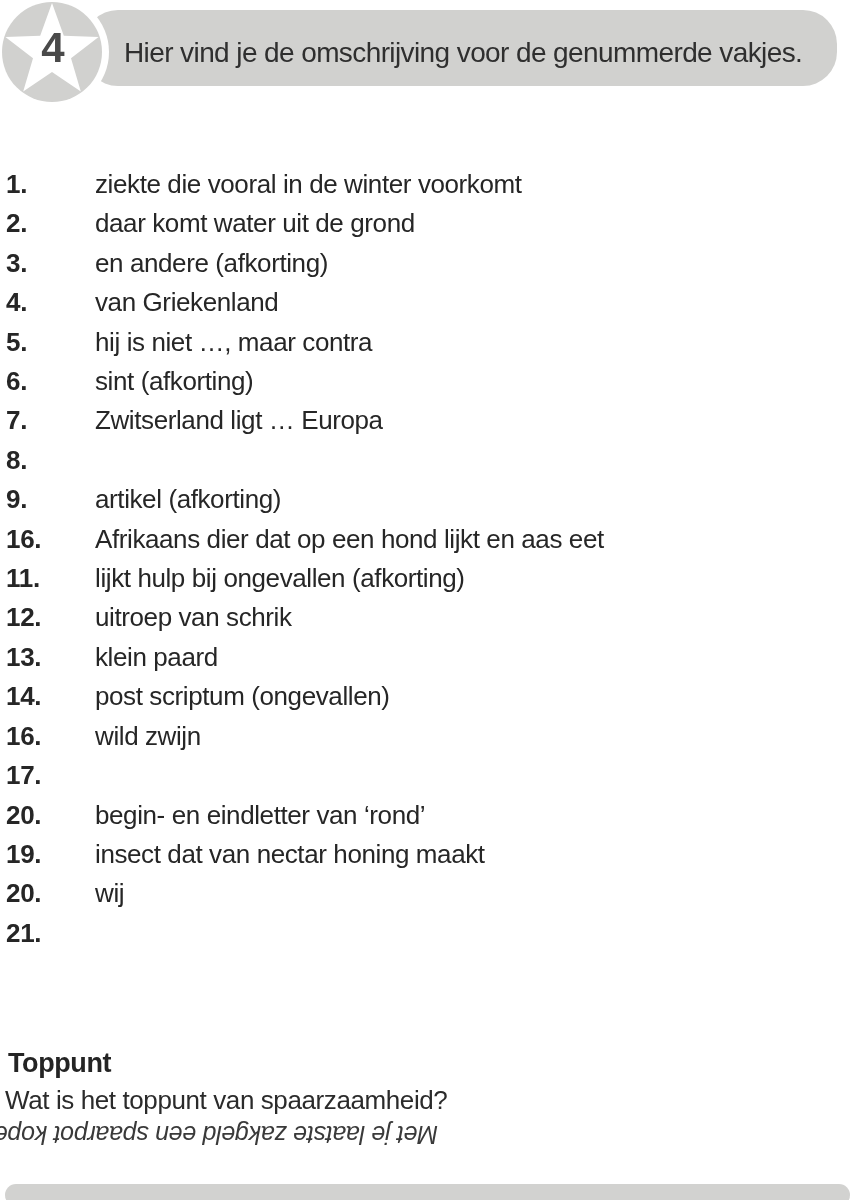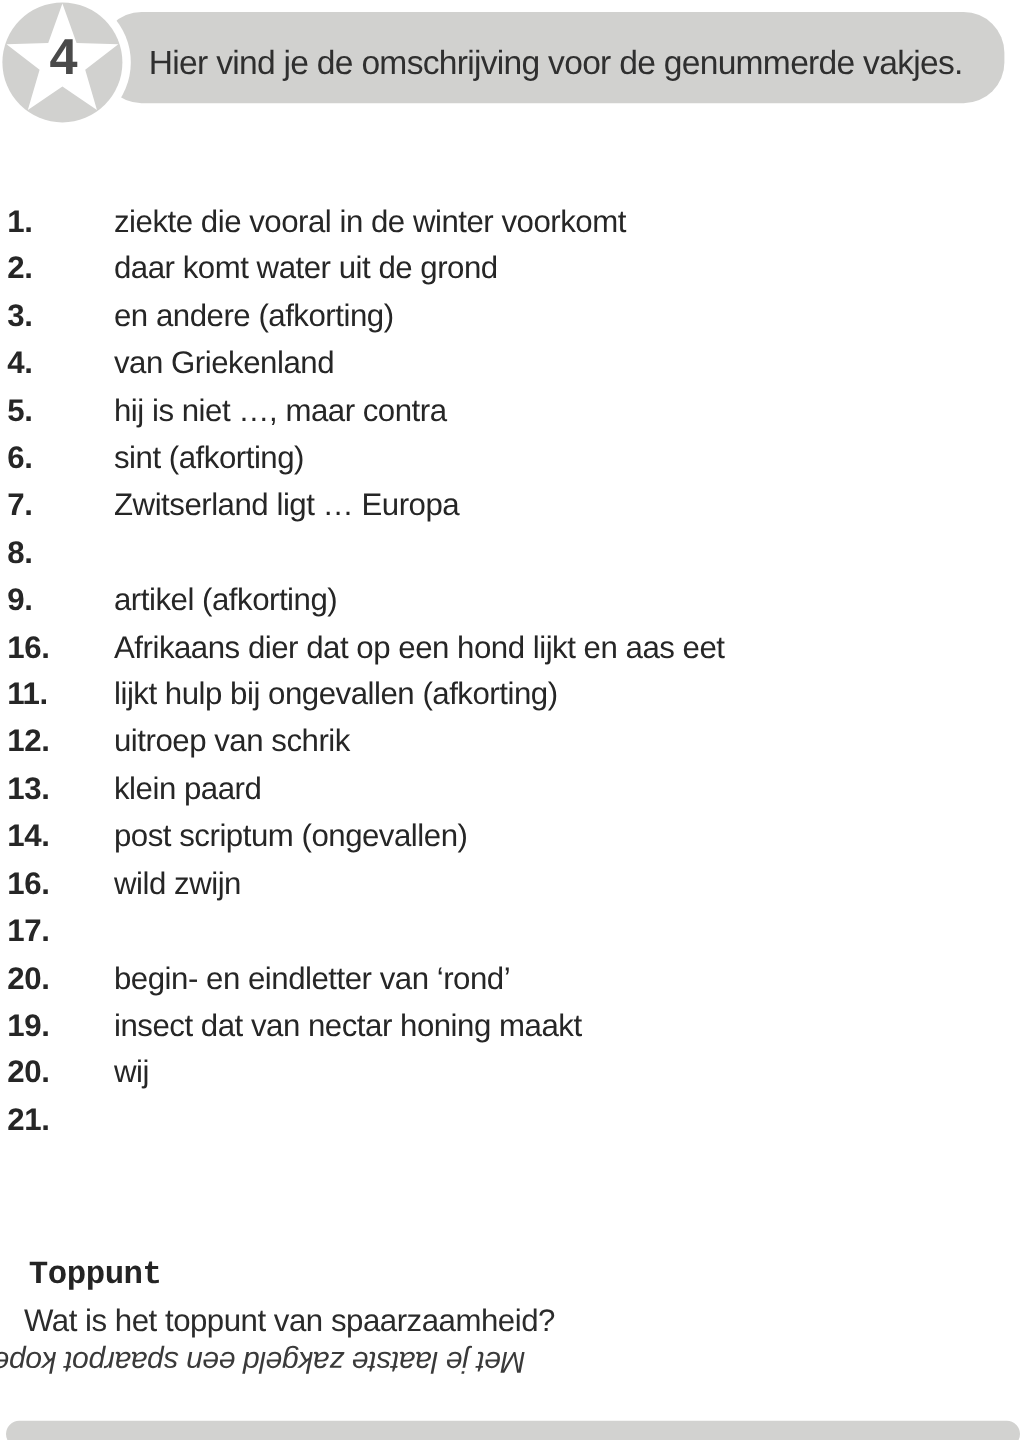--- a/index.html
+++ b/index.html
@@ -79,31 +79,30 @@
     font-weight: 700;
     letter-spacing: -0.3px;
   }
   .clue-text {
     letter-spacing: -0.4px;
   }
 
   
   .riddle-title {
     position: absolute;
-    left: 24px;
+    left: 8px;
     top: 1048px;
     font-size: 27px;
     font-weight: 700;
     letter-spacing: -0.4px;
     color: #242424;
-    font-family: Liberation Mono, monospace;
   }
   .riddle-question {
     position: absolute;
-    left: 20px;
+    left: 5px;
     top: 1085px;
     font-size: 26px;
     letter-spacing: -0.4px;
     color: #2b2b2b;
   }
   .riddle-answer {
     position: absolute;
     left: -52px;
     top: 1114px;
     width: 490px;

